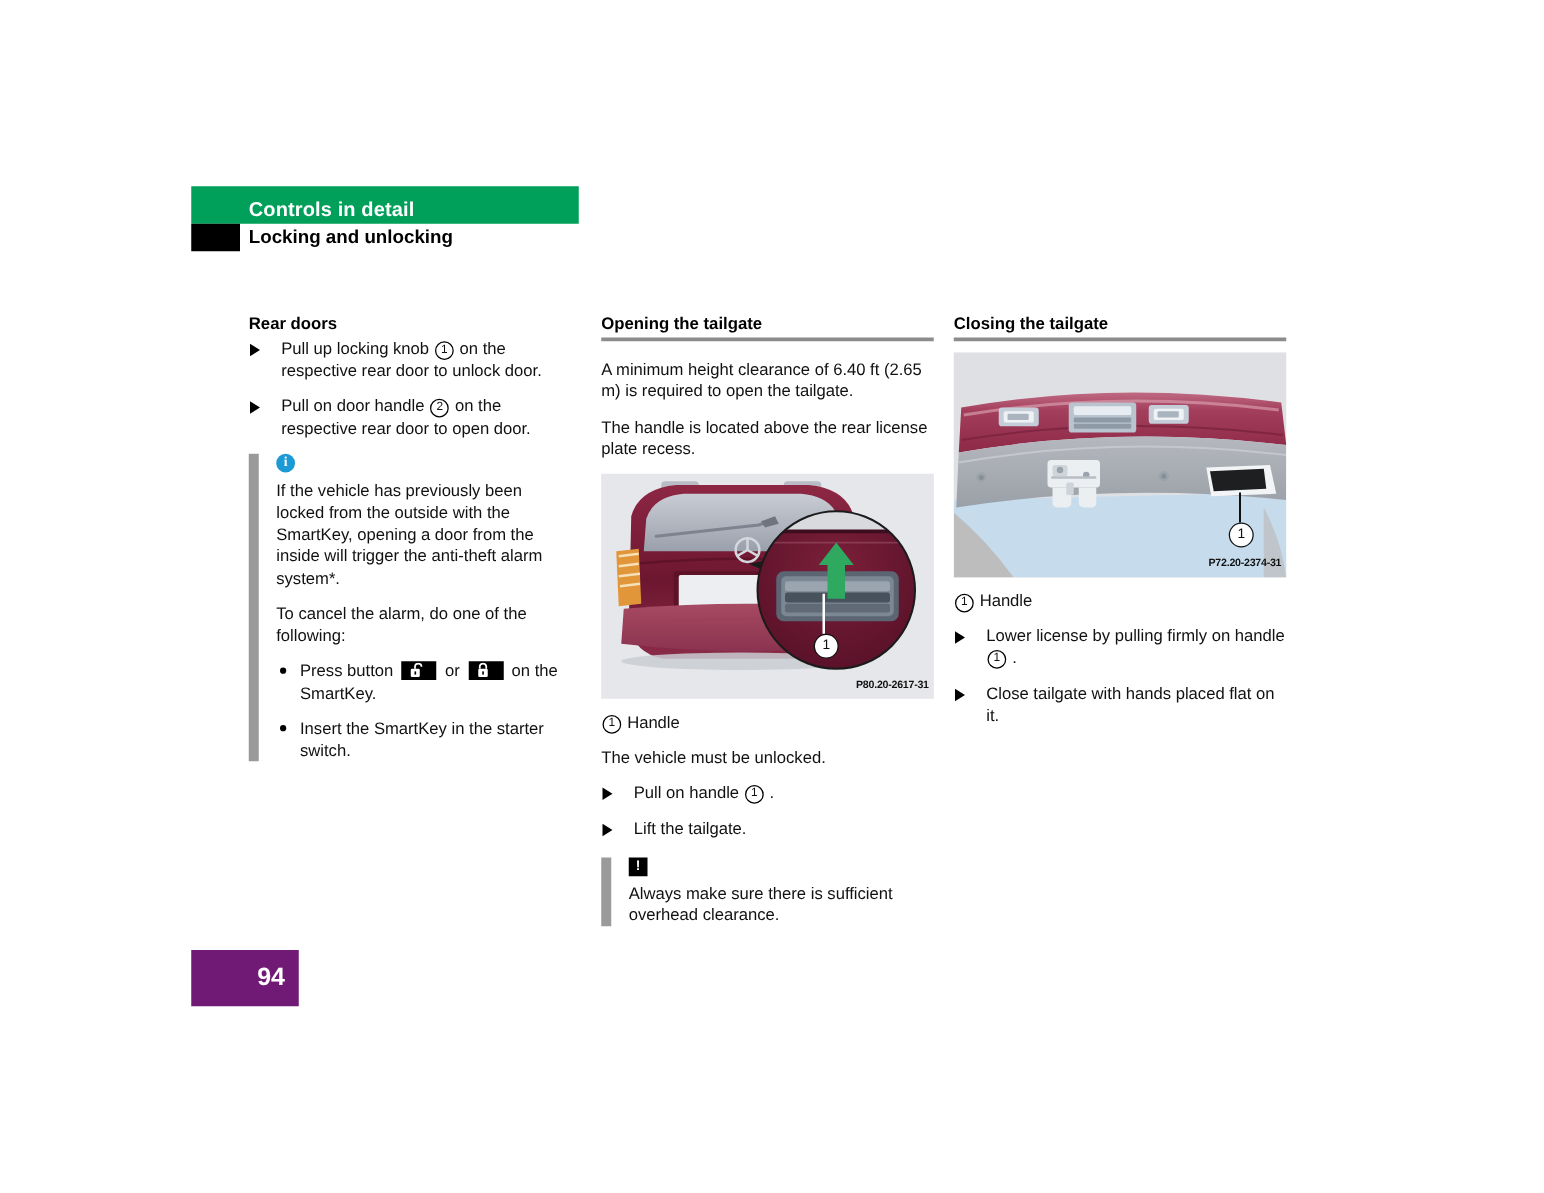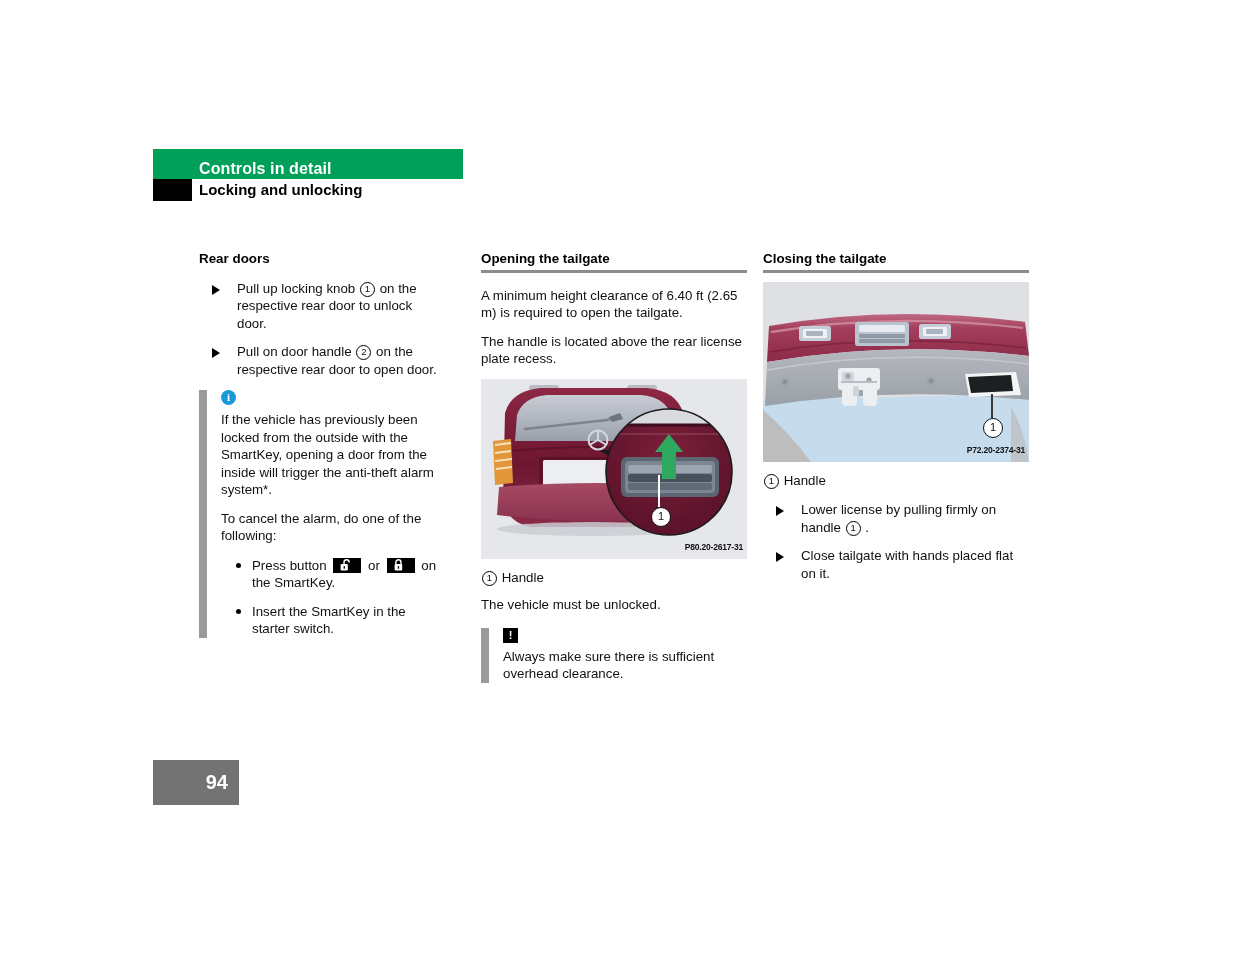--- a/index.html
+++ b/index.html
@@ -82,21 +82,21 @@
     height: 3px;
     background: #8c8c8c;
     margin: 2px 0 14px 0;
   }
 
   p.para { margin: 0 0 11px 0; }
 
   
   ul.steps, ul.bullets {
     list-style: none;
-    margin: 12px;
+    margin: 0;
     padding: 0;
   }
   ul.steps > li {
     position: relative;
     padding-left: 26px;
     margin-bottom: 11px;
   }
   ul.steps > li::before {
     content: "";
     position: absolute;
@@ -215,21 +215,21 @@
     font-family: "Liberation Sans", sans-serif;
   }
 
   
   #pagebox {
     position: absolute;
     left: 153px;
     top: 760px;
     width: 86px;
     height: 45px;
-    background: #737373;
+    background: #701a75;
   }
   #pagebox .num {
     position: absolute;
     right: 11px;
     top: 11px;
     color: #fff;
     font-size: 20px;
     font-weight: bold;
   }
 </style>
@@ -386,20 +386,30 @@
     <div class="figcaption-code">P80.20-2617-31</div>
   </div>
 
   <div style="margin-top:10px;">
     <span class="circnum">1</span>
     <span>Handle</span>
   </div>
 
   <p class="para" style="margin-top:10px;">The vehicle must be unlocked.</p>
 
+  <ul class="steps">
+    <li>
+      <span>Pull on handle</span>
+      <span class="circnum">1</span>
+      <span>.</span>
+    </li>
+    <li>
+      <span>Lift the tailgate.</span>
+    </li>
+  </ul>
 
   <div class="noteblock" style="margin-top:14px;">
     <div class="warn-icon">!</div>
     <p class="para">Always make sure there is sufficient overhead clearance.</p>
   </div>
 </div>
 
 <div class="column" id="col-right">
 
   <div class="col-heading">Closing the tailgate</div>

